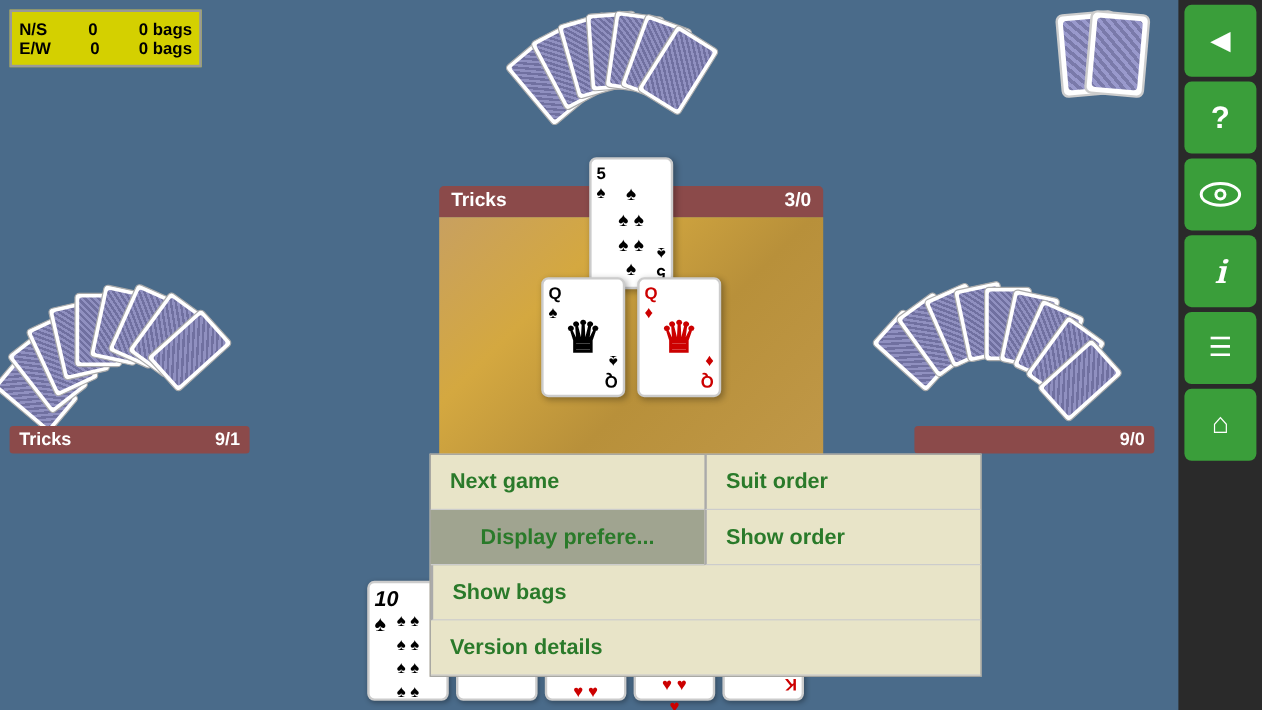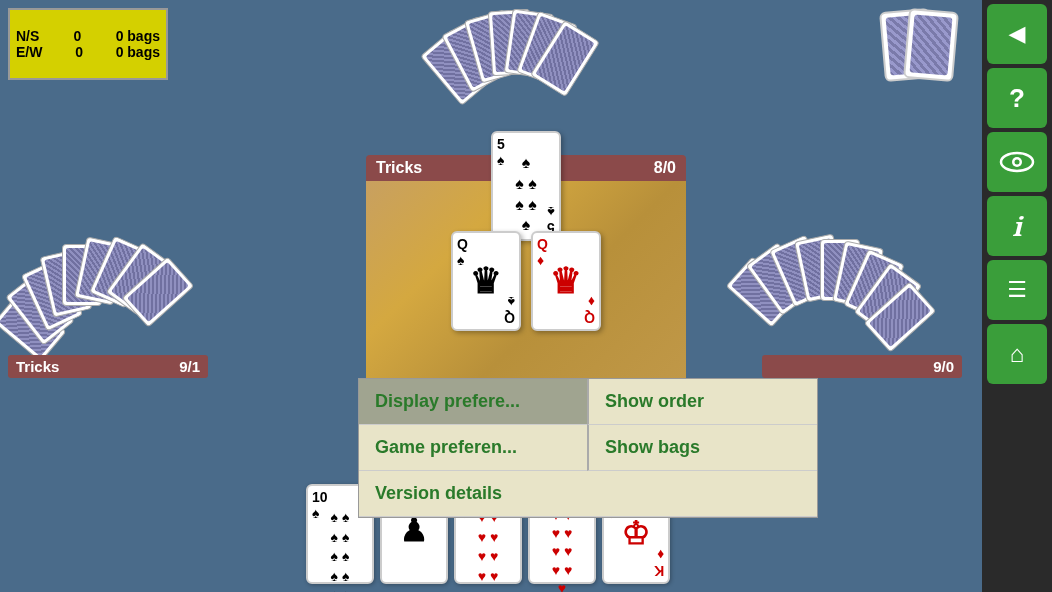--- a/index.html
+++ b/index.html
@@ -12,21 +12,21 @@
       position: relative;
     }
 
     
     #scoreboard {
       position: absolute;
       top: 8px;
       left: 8px;
       background: #d4d000;
       border: 2px solid #999;
-      padding: 18px 6px;
+      padding: 6px 6px;
       font-size: 14px;
       font-weight: bold;
       color: #000;
       min-width: 160px;
     }
     #scoreboard .score-row {
       display: flex;
       justify-content: space-between;
       gap: 8px;
     }
@@ -276,21 +276,21 @@
     }
     .menu-item {
       flex: 1;
       padding: 12px 16px;
       font-size: 18px;
       color: #2a7a2a;
       font-weight: bold;
       cursor: pointer;
       border-bottom: 1px solid #ccc;
     }
-    .menu-item.highlighted { background: #a0a490; color: #2a7a2a; }
+    .menu-item.highlighted { background: #a0a490; color: #2a7a2a; text-align: center; }
     .menu-item-right {
       flex: 1;
       padding: 12px 16px;
       font-size: 18px;
       color: #2a7a2a;
       font-weight: bold;
       cursor: pointer;
       border-bottom: 1px solid #ccc;
       border-left: 2px solid #aaa;
       display: flex;
@@ -381,21 +381,21 @@
     <div class="fan-c" style="position:absolute; left:96px; top:8px; transform:rotate(12deg); width:40px; height:62px;"></div>
     <div class="fan-c" style="position:absolute; left:112px; top:18px; transform:rotate(24deg); width:40px; height:62px;"></div>
     <div class="fan-c" style="position:absolute; left:126px; top:32px; transform:rotate(36deg); width:40px; height:62px;"></div>
     <div class="fan-c" style="position:absolute; left:138px; top:50px; transform:rotate(48deg); width:40px; height:62px;"></div>
   </div>
 </div>
 
 <div id="play-area">
   <div class="tricks-bar">
     <span>Tricks</span>
-    <span>8/0</span>
+    <span>3/0</span>
   </div>
   <div id="table">
 
     <div id="top-table-card">
       <div class="card-corner-tl">5<br>♠</div>
       <div style="position:absolute; top:20px; left:50%; transform:translateX(-50%); font-size:16px; text-align:center; line-height:1.3;">
         ♠<br>♠ ♠<br>♠ ♠<br>♠
       </div>
       <div class="card-corner-br">5<br>♠</div>
     </div>
@@ -419,21 +419,21 @@
   <span>9/1</span>
 </div>
 
 <div id="right-tricks-bar">
   <span>9/0</span>
 </div>
 
 <div id="bottom-hand">
 
   <div class="hand-card black">
-    <div style="font-size:14px; font-weight:bold;">10<br>♠</div>
+    <div style="font-size:18px; font-weight:bold;font-style:italic;">10<br>♠</div>
     <div style="position:absolute; top:22px; left:50%; transform:translateX(-50%); text-align:center; font-size:14px; line-height:1.4;">
       ♠ ♠<br>♠ ♠<br>♠ ♠<br>♠ ♠<br>♠ ♠
     </div>
   </div>
 
   <div class="hand-card black">
     <div style="font-size:14px; font-weight:bold;">J<br>♠</div>
     <div style="position:absolute; top:25px; left:50%; transform:translateX(-50%); font-size:32px;">♟</div>
   </div>
 
@@ -453,25 +453,28 @@
 
   <div class="hand-card red">
     <div style="font-size:14px; font-weight:bold;">K<br>♦</div>
     <div style="position:absolute; top:28px; left:50%; transform:translateX(-50%); font-size:32px;">♔</div>
     <div style="position:absolute; bottom:3px; right:4px; font-size:14px; font-weight:bold; transform:rotate(180deg);">K<br>♦</div>
   </div>
 </div>
 
 <div id="context-menu">
   <div class="menu-row">
+    <div class="menu-item">Next game</div>
+    <div class="menu-item-right">Suit order</div>
+  </div>
+  <div class="menu-row">
     <div class="menu-item highlighted">Display prefere...</div>
     <div class="menu-item-right">Show order</div>
   </div>
   <div class="menu-row">
-    <div class="menu-item">Game preferen...</div>
     <div class="menu-item-right">Show bags</div>
   </div>
   <div class="menu-row">
     <div class="menu-item">Version details</div>
   </div>
 </div>
 
 <div id="sidebar">
   <button class="sidebar-btn" style="font-size:22px;">◀</button>
   <button class="sidebar-btn" style="font-size:26px; font-weight:bold;">?</button>

